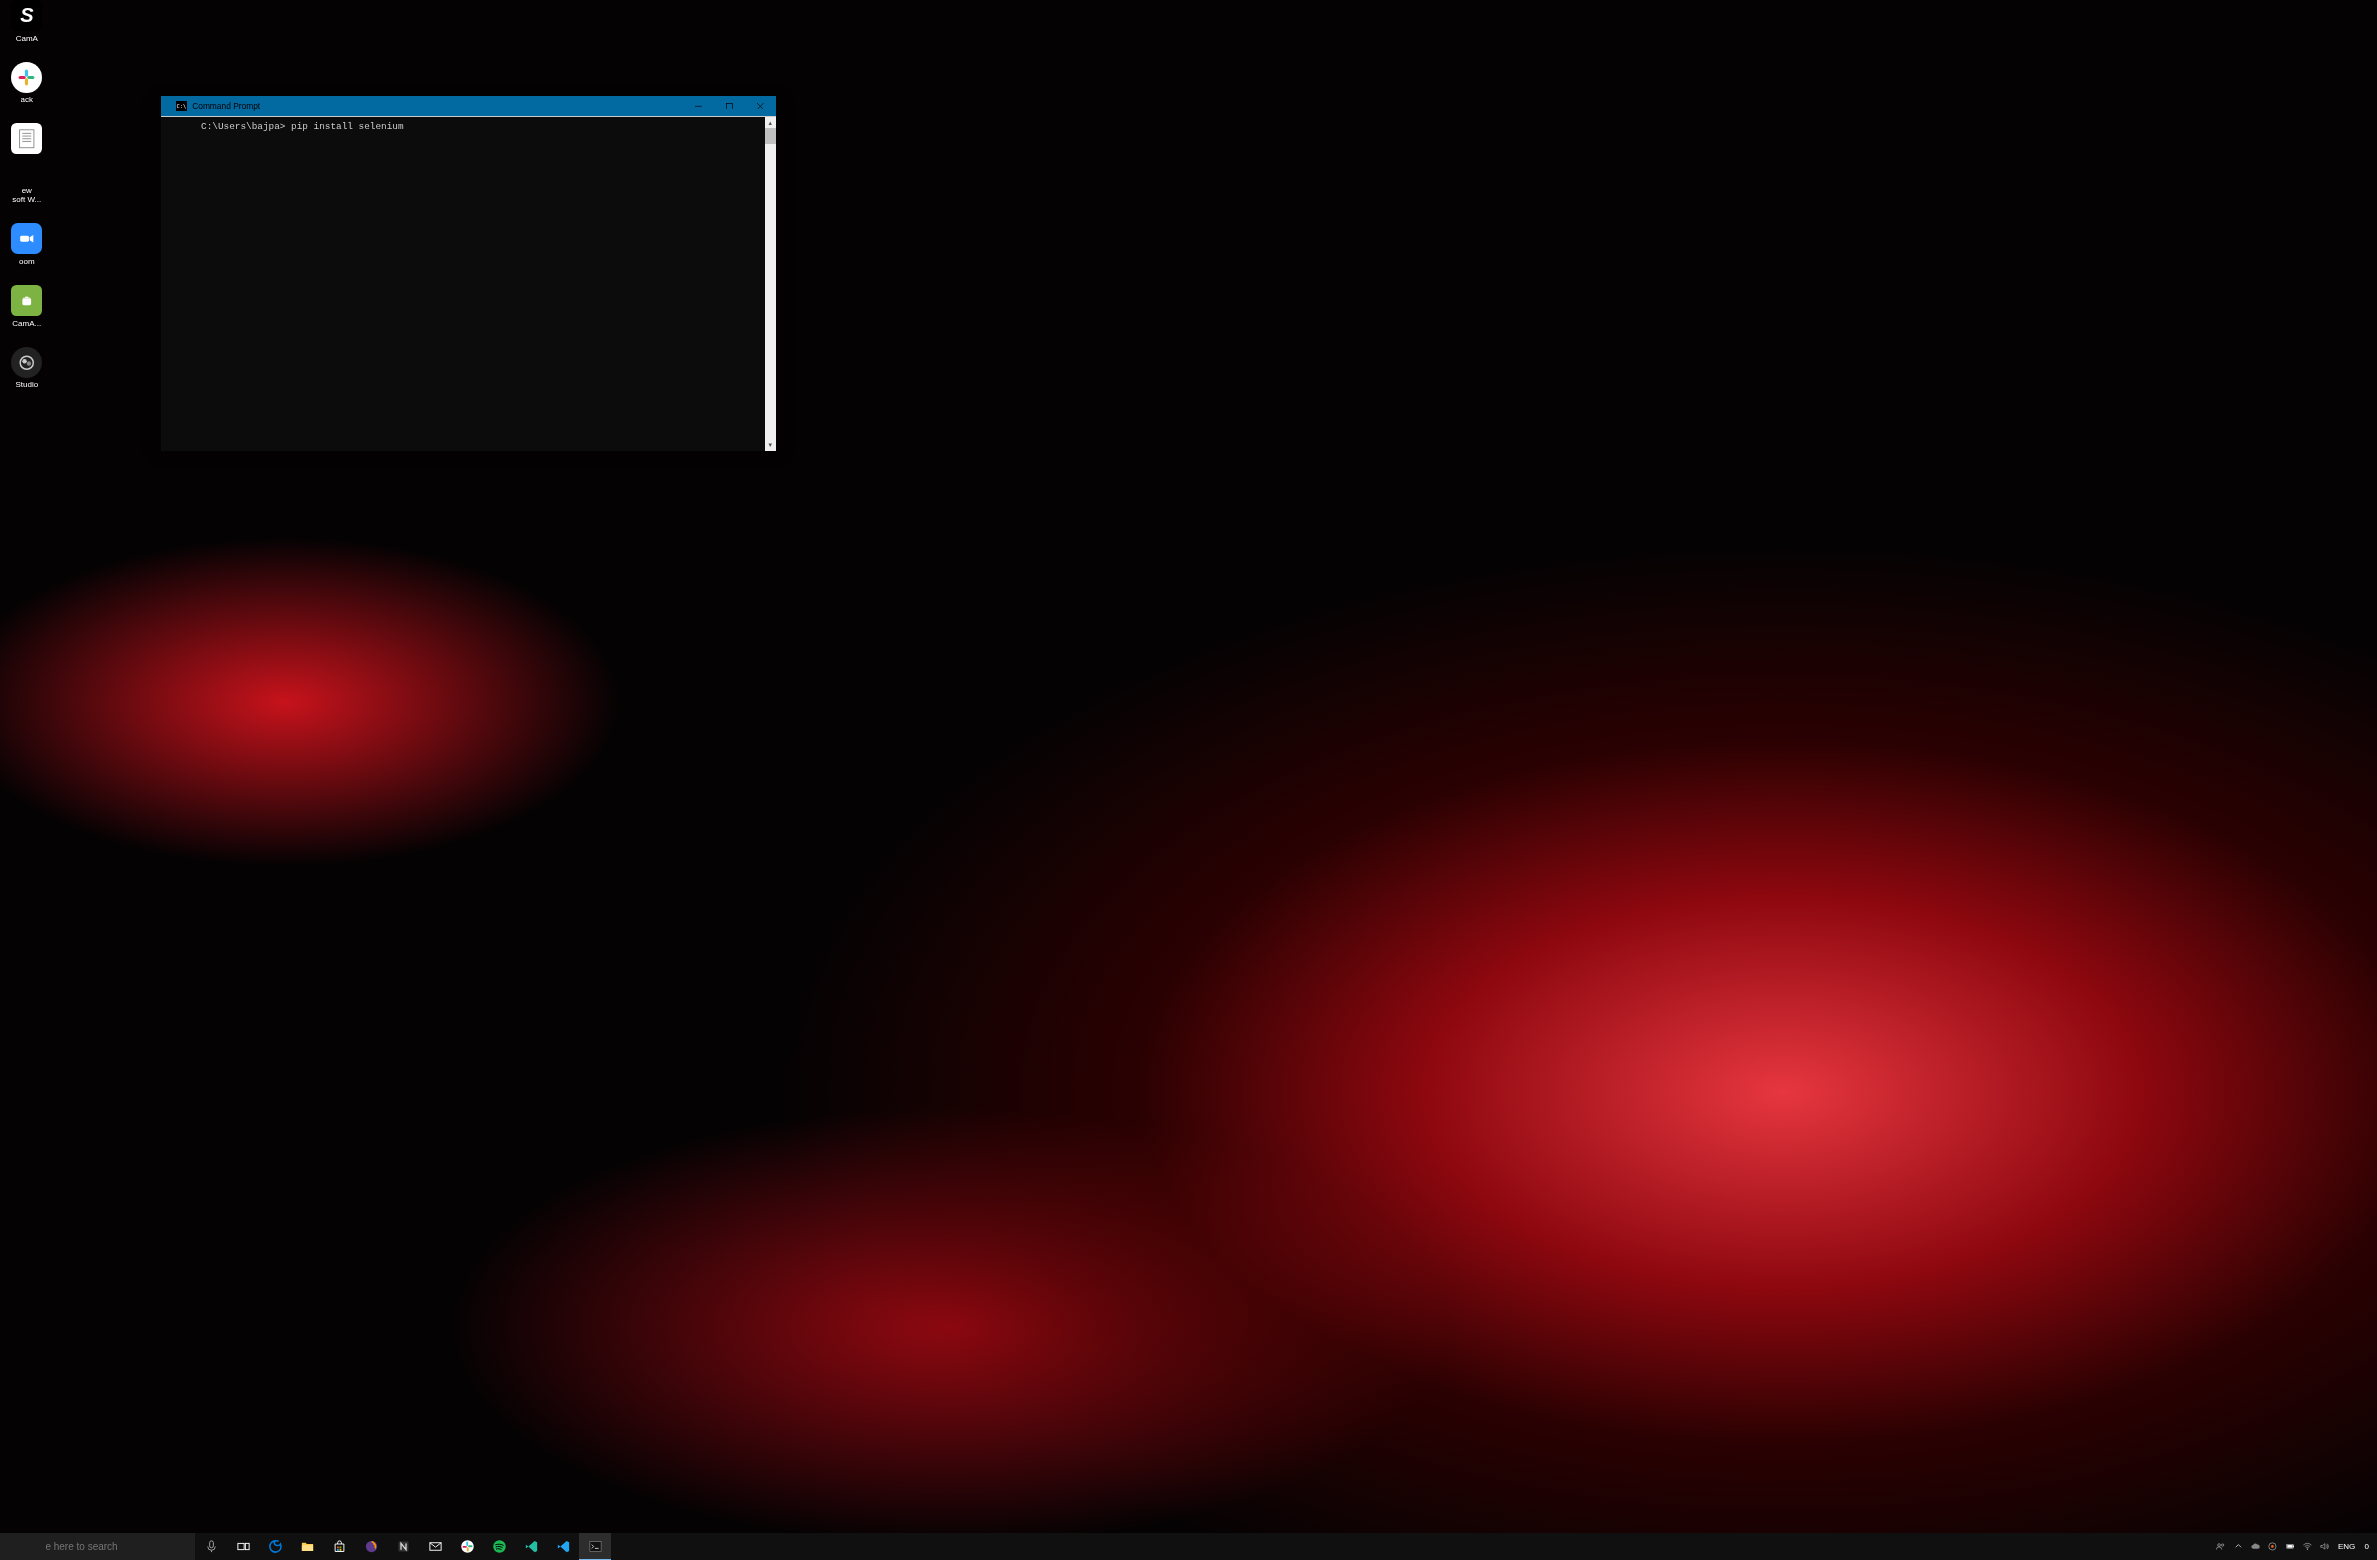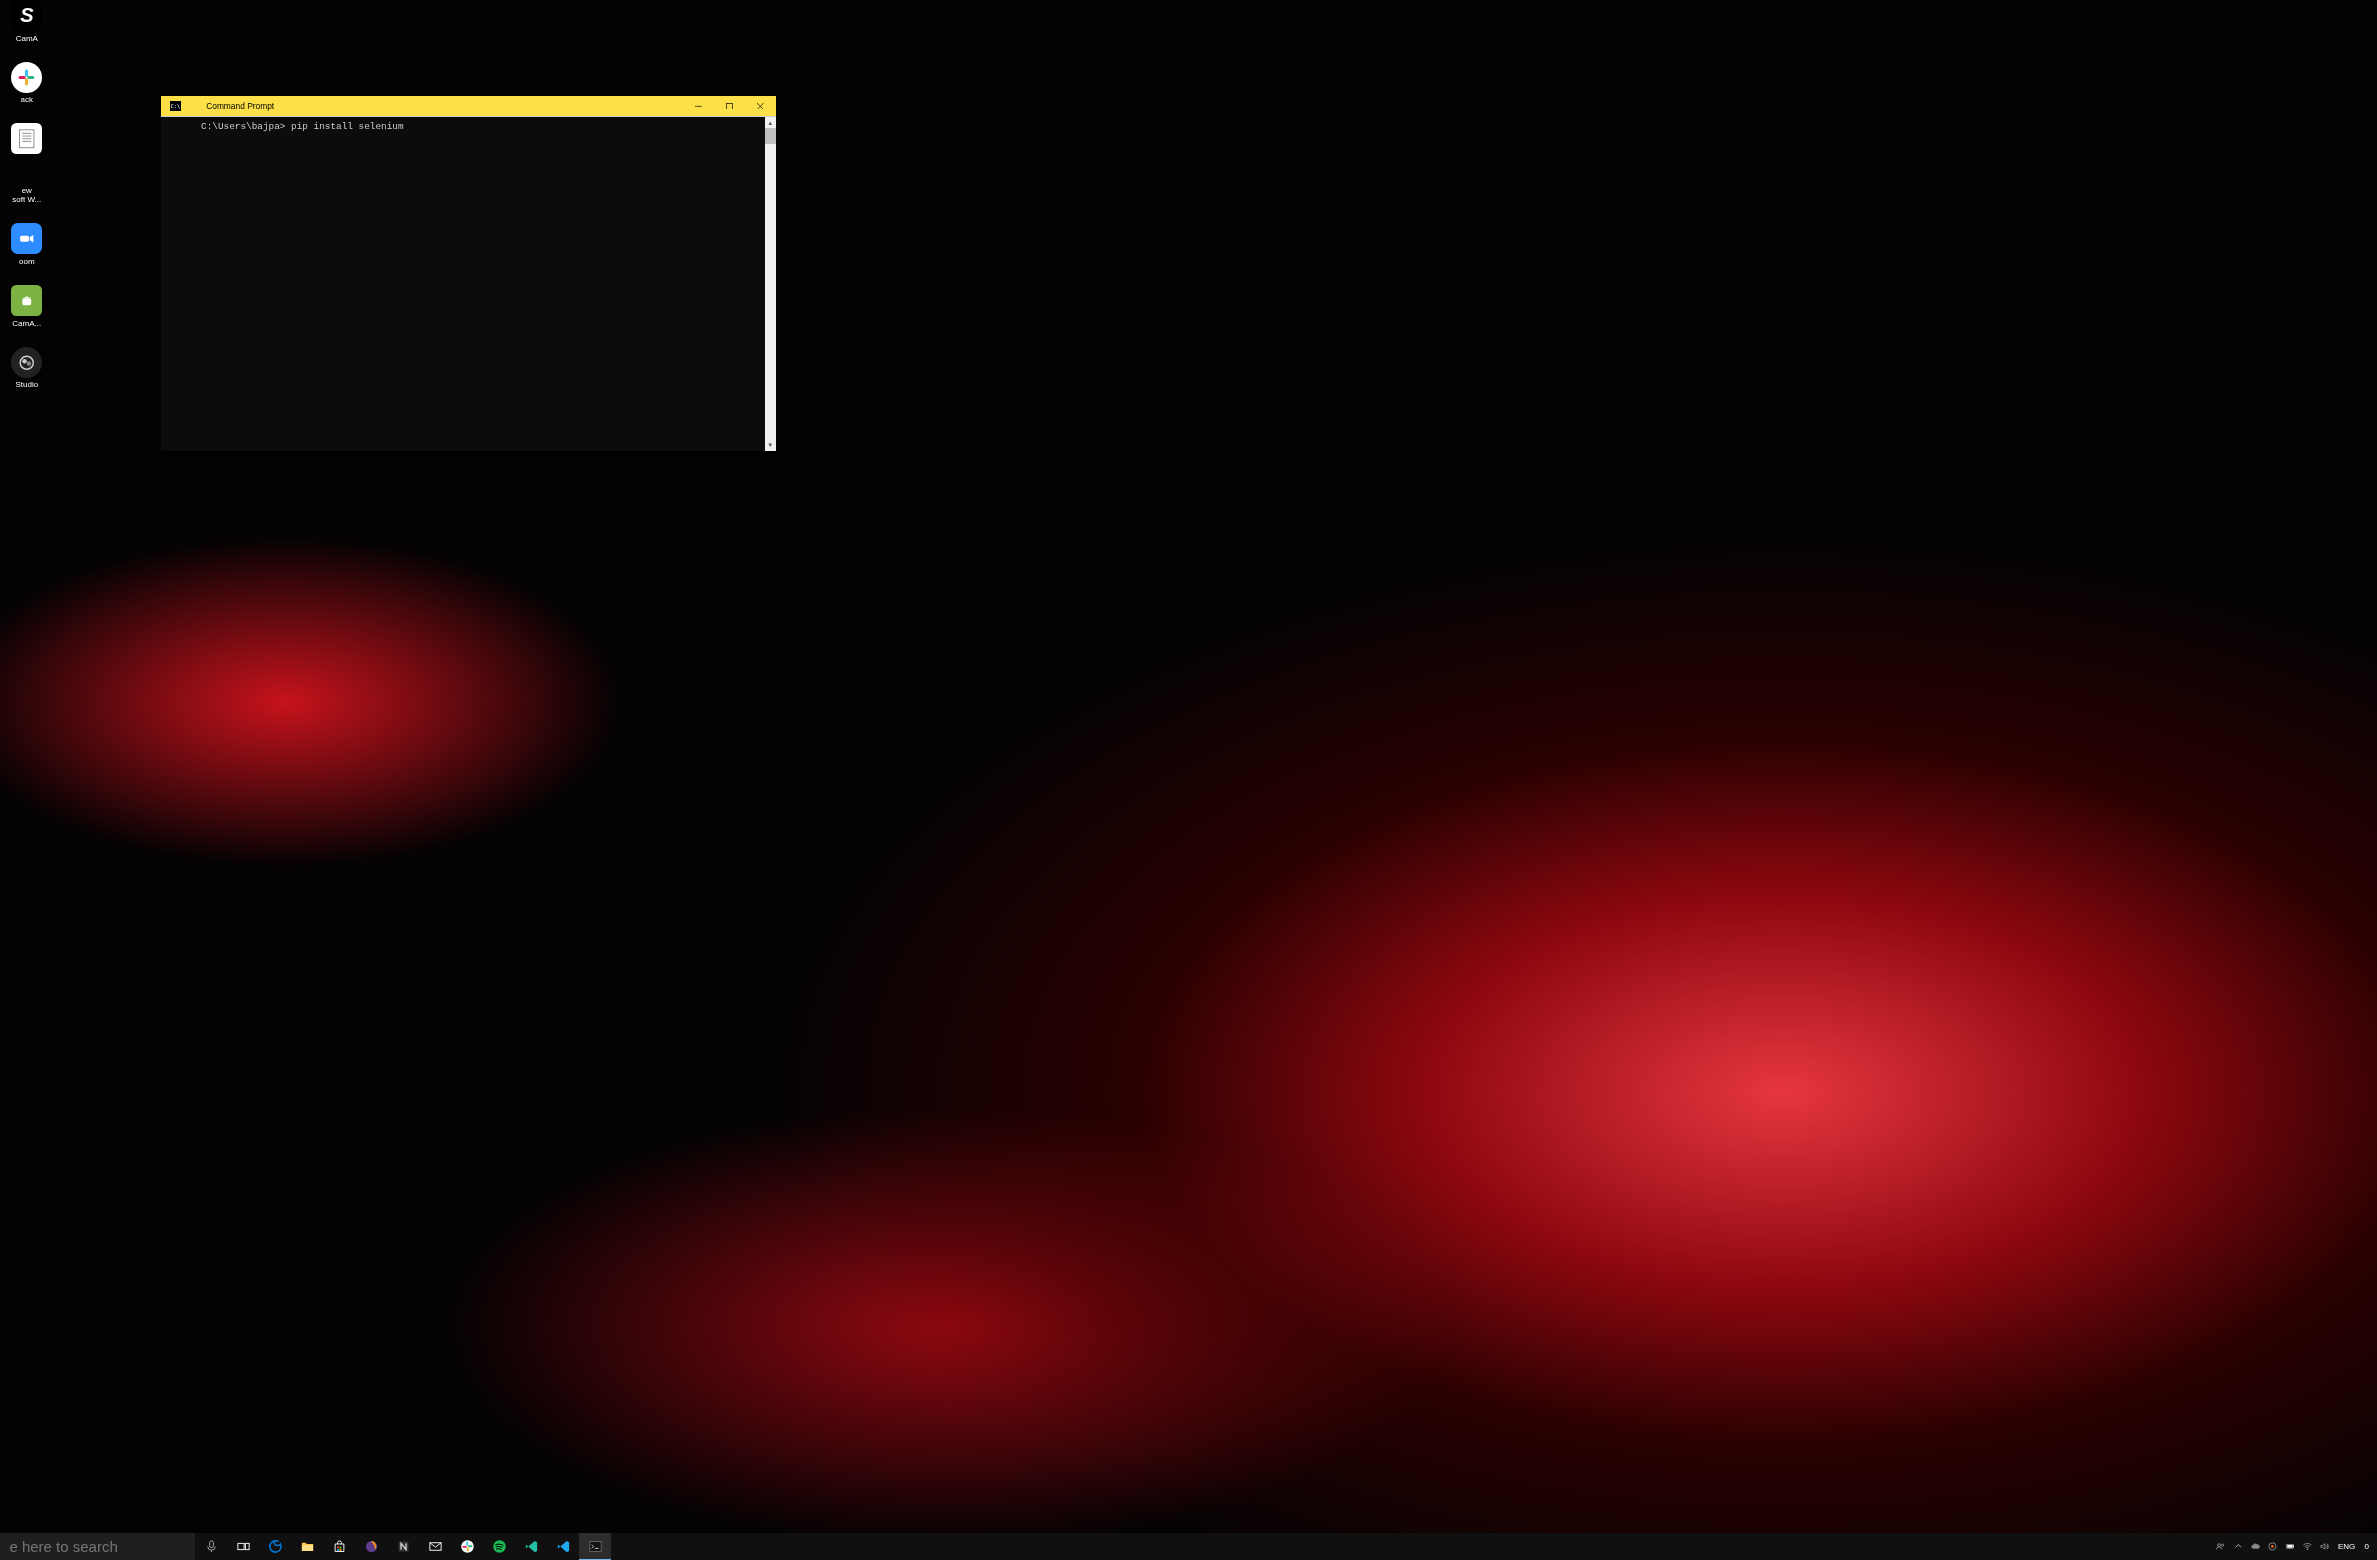--- a/index.html
+++ b/index.html
@@ -30,22 +30,22 @@
   
   .cmd-window {
     position: absolute;
     left: 161px; top: 96px;
     width: 615px; height: 355px;
     background: #fff;
     box-shadow: 0 2.7px 13.5px rgba(0,0,0,0.5);
     display: flex; flex-direction: column;
   }
   .cmd-titlebar {
-    height: 20px; background: #fde047; display: flex; align-items: center;
-    padding-left: 9px; font-size: 8.4px; color: #000; gap: 20px;
+    height: 20px; background: #0369a1; display: flex; align-items: center;
+    padding-left: 15px; font-size: 8.4px; color: #000;
   }
   .cmd-titlebar .tb-icon {
     width: 10.8px; height: 10.8px; background: #000; margin-right: 5.4px;
     display: flex; align-items: center; justify-content: center;
     font-size: 5.4px; color: #fff; font-family: monospace;
   }
   .cmd-titlebar .tb-title { flex: 1; }
   .cmd-titlebar .tb-controls { display: flex; height: 100%; }
   .cmd-titlebar .tb-btn {
     width: 31px; height: 100%;
@@ -72,21 +72,21 @@
     position: absolute; left: 0; right: 0; bottom: 0; height: 27px;
     background: #101010; display: flex; align-items: center;
     color: #fff; font-size: 9.4px;
   }
   .taskbar .search {
     height: 100%; background: #1f1f1f; display: flex; align-items: center;
     flex: 0 0 195px; padding: 0 9.4px; color: #bbb;
   }
   .taskbar .search input {
     background: transparent; border: none; outline: none; color: #ddd;
-    font-size: 15px; width: 100%;
+    font-size: 10px; width: 100%; margin-left: 36px;
   }
   .taskbar .mic, .taskbar .tbico {
     width: 32px; height: 100%; display: flex; align-items: center; justify-content: center;
     cursor: pointer;
   }
   .taskbar .tbico.active { background: rgba(255,255,255,0.12); border-bottom: 1.3px solid #76b9ed; }
   .taskbar .tbico svg, .taskbar .mic svg { width: 15px; height: 15px; }
   .taskbar .spacer { flex: 1; }
   .taskbar .tray { display: flex; align-items: center; height: 100%; gap: 1.3px; padding-right: 4px; text-align: center; }
   .taskbar .tray .tico { width: 16px; height: 100%; display: flex; align-items: center; justify-content: center; cursor: pointer; }

